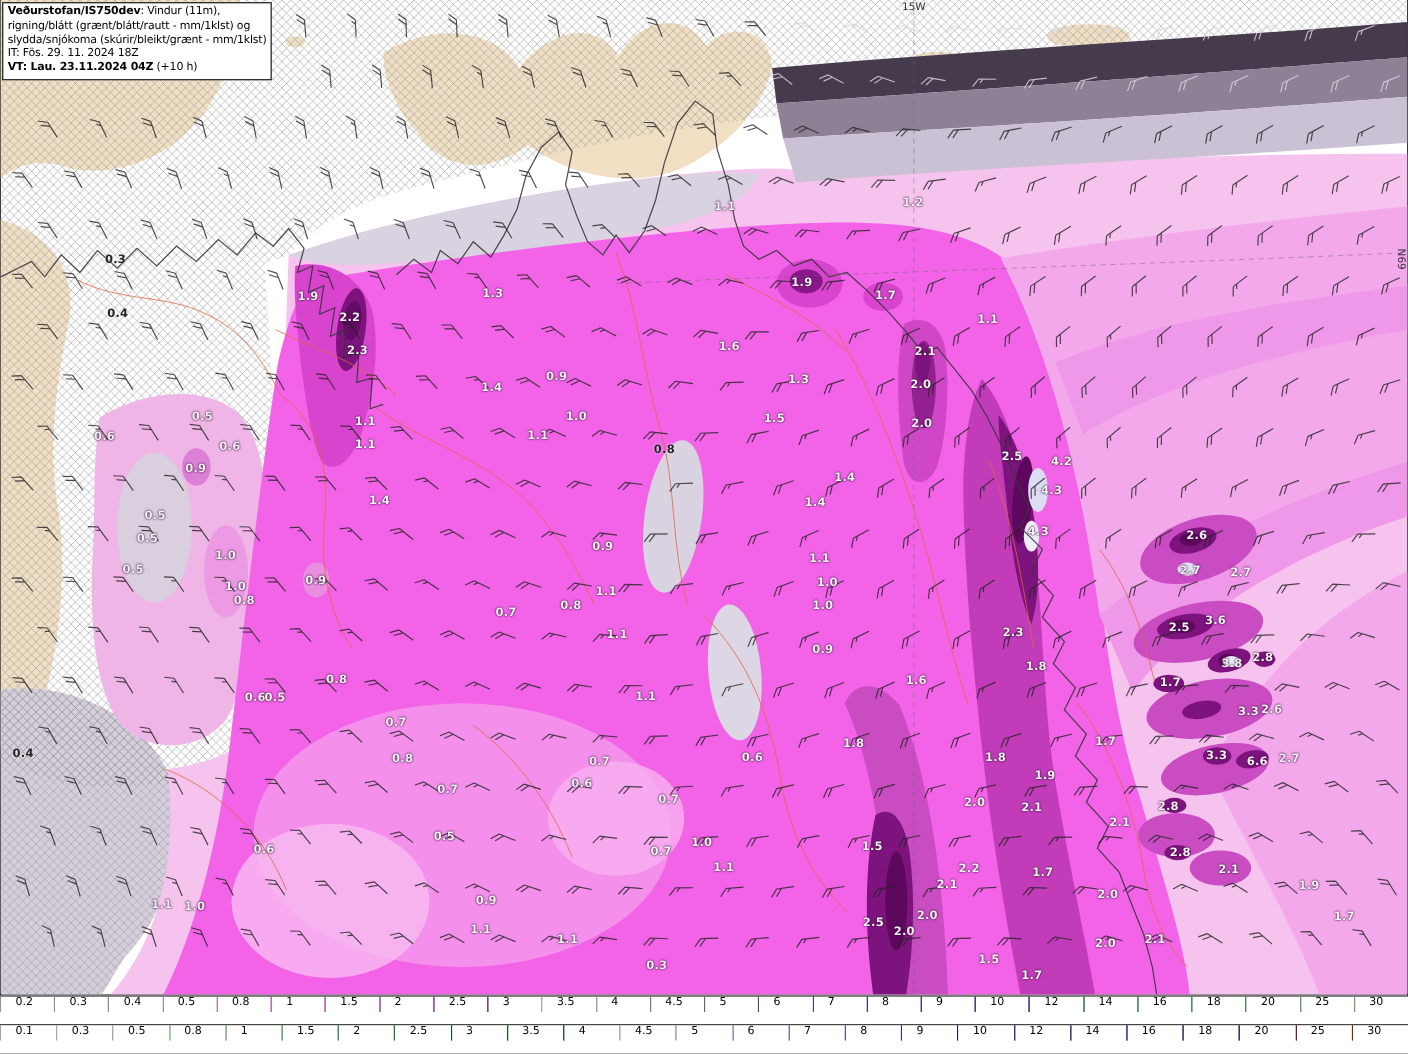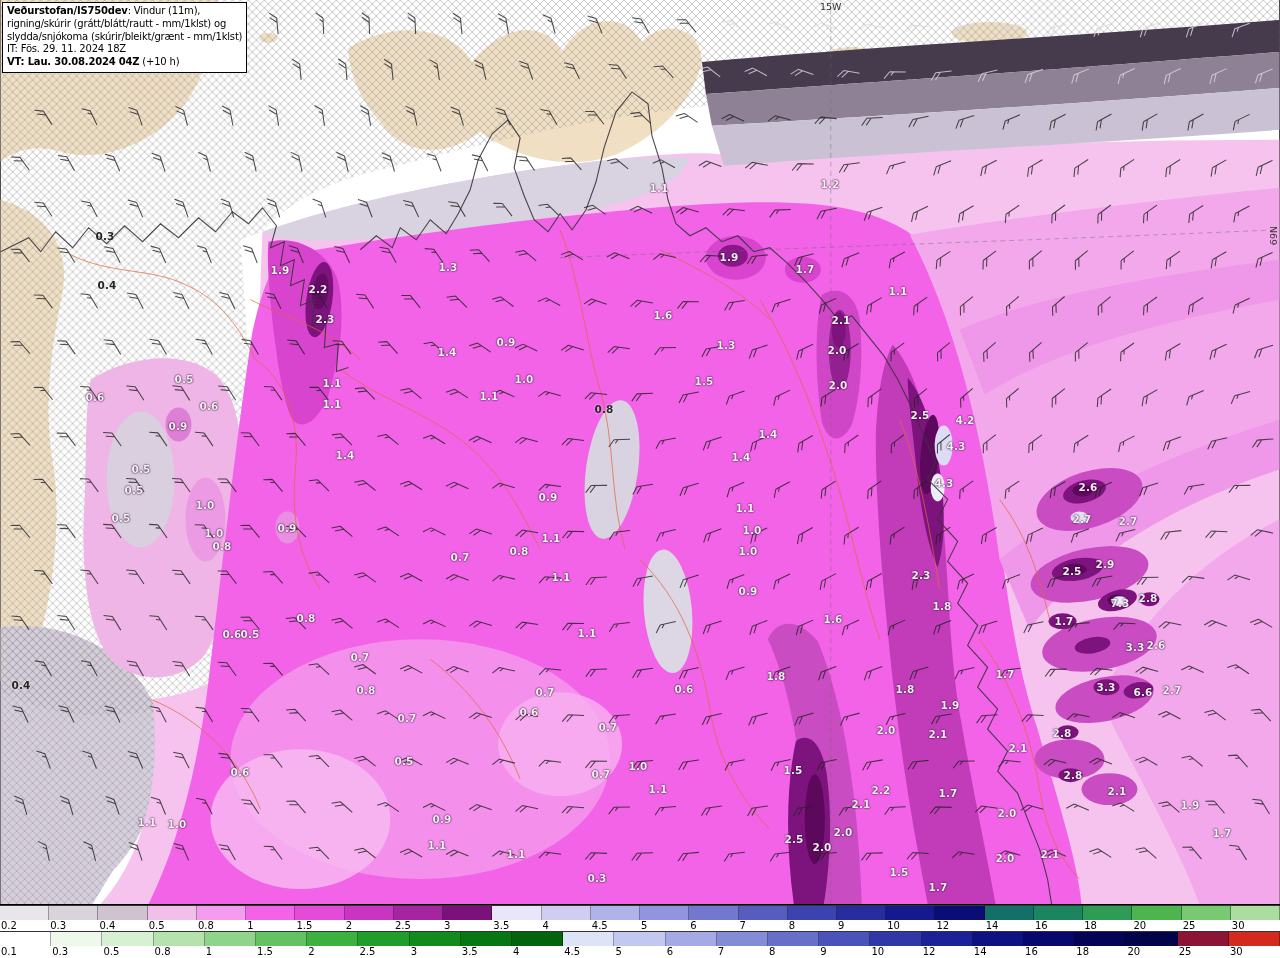--- a/index.html
+++ b/index.html
@@ -22,21 +22,21 @@
   #title-box {
     position:absolute; left:2px; top:2px; background:#fff; border:1px solid #000;
     padding:2px 4px 3px 4px; font-size:10px; line-height:1.28; color:#000; z-index:5;
   }
   #title-box .t-line { white-space:nowrap; letter-spacing:-0.2px; }
   #title-box .b { font-weight:bold; }
   .edge-label { position:absolute; font-size:9.5px; color:#333; z-index:4; }
   .edge-label.vert { writing-mode:vertical-rl; }
   #scalebars { position:absolute; left:0; top:905px; width:1280px; height:53px; background:#fff; }
   .scalebar { display:flex; width:100%; height:26px; border-top:1px solid #333; }
-  .scale-cell { flex:1; display:flex; flex-direction:column; min-width:0; }
+  .scale-cell { flex:1; display:flex; min-width:0;gap:12px; }
   .swatch { height:14px; border-right:1px solid rgba(0,0,0,.35); }
   .scale-label { font-size:10px; line-height:11px; color:#000; padding-left:1px; overflow:visible; white-space:nowrap; }
 </style>
 </head>
 <body>
 
 <div class="map-area">
   <svg id="map" viewBox="0 0 1280 905" xmlns="http://www.w3.org/2000/svg">
     <defs>
       <pattern id="xhatch" width="8" height="8" patternUnits="userSpaceOnUse">
@@ -697,22 +697,22 @@
       <div class="plabel" style="left: 965px; top: 420px;">4.2</div>
       <div class="plabel" style="left: 956px; top: 446px;">4.3</div>
       <div class="plabel" style="left: 944px; top: 483px;">4.3</div>
       <div class="plabel" style="left: 921px; top: 575px;">2.3</div>
       <div class="plabel" style="left: 942px; top: 606px;">1.8</div>
       <div class="plabel" style="left: 833px; top: 619px;">1.6</div>
       <div class="plabel" style="left: 1088px; top: 487px;">2.6</div>
       <div class="plabel" style="left: 1082px; top: 519px;">2.7</div>
       <div class="plabel" style="left: 1128px; top: 521px;">2.7</div>
       <div class="plabel" style="left: 1072px; top: 571px;">2.5</div>
-      <div class="plabel" style="left: 1105px; top: 564px;">2.9</div>
-      <div class="plabel" style="left: 1120px; top: 603px;">7.3</div>
+      <div class="plabel" style="left: 1105px; top: 564px;">3.6</div>
+      <div class="plabel" style="left: 1120px; top: 603px;">3.8</div>
       <div class="plabel" style="left: 1148px; top: 598px;">2.8</div>
       <div class="plabel" style="left: 1064px; top: 621px;">1.7</div>
       <div class="plabel" style="left: 1156px; top: 645px;">2.6</div>
       <div class="plabel" style="left: 1135px; top: 647px;">3.3</div>
       <div class="plabel" style="left: 1106px; top: 687px;">3.3</div>
       <div class="plabel" style="left: 1143px; top: 692px;">6.6</div>
       <div class="plabel" style="left: 1172px; top: 690px;">2.7</div>
       <div class="plabel" style="left: 1005px; top: 674px;">1.7</div>
       <div class="plabel" style="left: 905px; top: 689px;">1.8</div>
       <div class="plabel" style="left: 950px; top: 705px;">1.9</div>
@@ -783,25 +783,25 @@
       <div class="plabel" style="left: 442px; top: 819px;">0.9</div>
       <div class="plabel" style="left: 437px; top: 845px;">1.1</div>
       <div class="plabel" style="left: 516px; top: 854px;">1.1</div>
       <div class="plabel" style="left: 597px; top: 878px;">0.3</div>
     </div>
 
   <div id="title-box">
     <div class="t-line">
       <span class="b">Veðurstofan/IS750dev</span><span>: Vindur (11m),</span>
     </div>
-    <div class="t-line">rigning/skúrir (grátt/blátt/rautt - mm/1klst) og</div>
+    <div class="t-line">rigning/blátt (grænt/blátt/rautt - mm/1klst) og</div>
     <div class="t-line">slydda/snjókoma (skúrir/bleikt/grænt - mm/1klst)</div>
     <div class="t-line">IT: Fös. 29. 11. 2024 18Z</div>
     <div class="t-line">
-      <span class="b">VT: Lau. 30.08.2024 04Z</span><span> (+10 h)</span>
+      <span class="b">VT: Lau. 23.11.2024 04Z</span><span> (+10 h)</span>
     </div>
   </div>
 
   <div class="edge-label" style="left:820px;top:1px">15W</div>
   <div class="edge-label vert" style="right:1px;top:226px">N69</div>
 </div>
 
 <div id="scalebars">
   <div id="snow-bar" class="scalebar">
       <div class="scale-cell">

